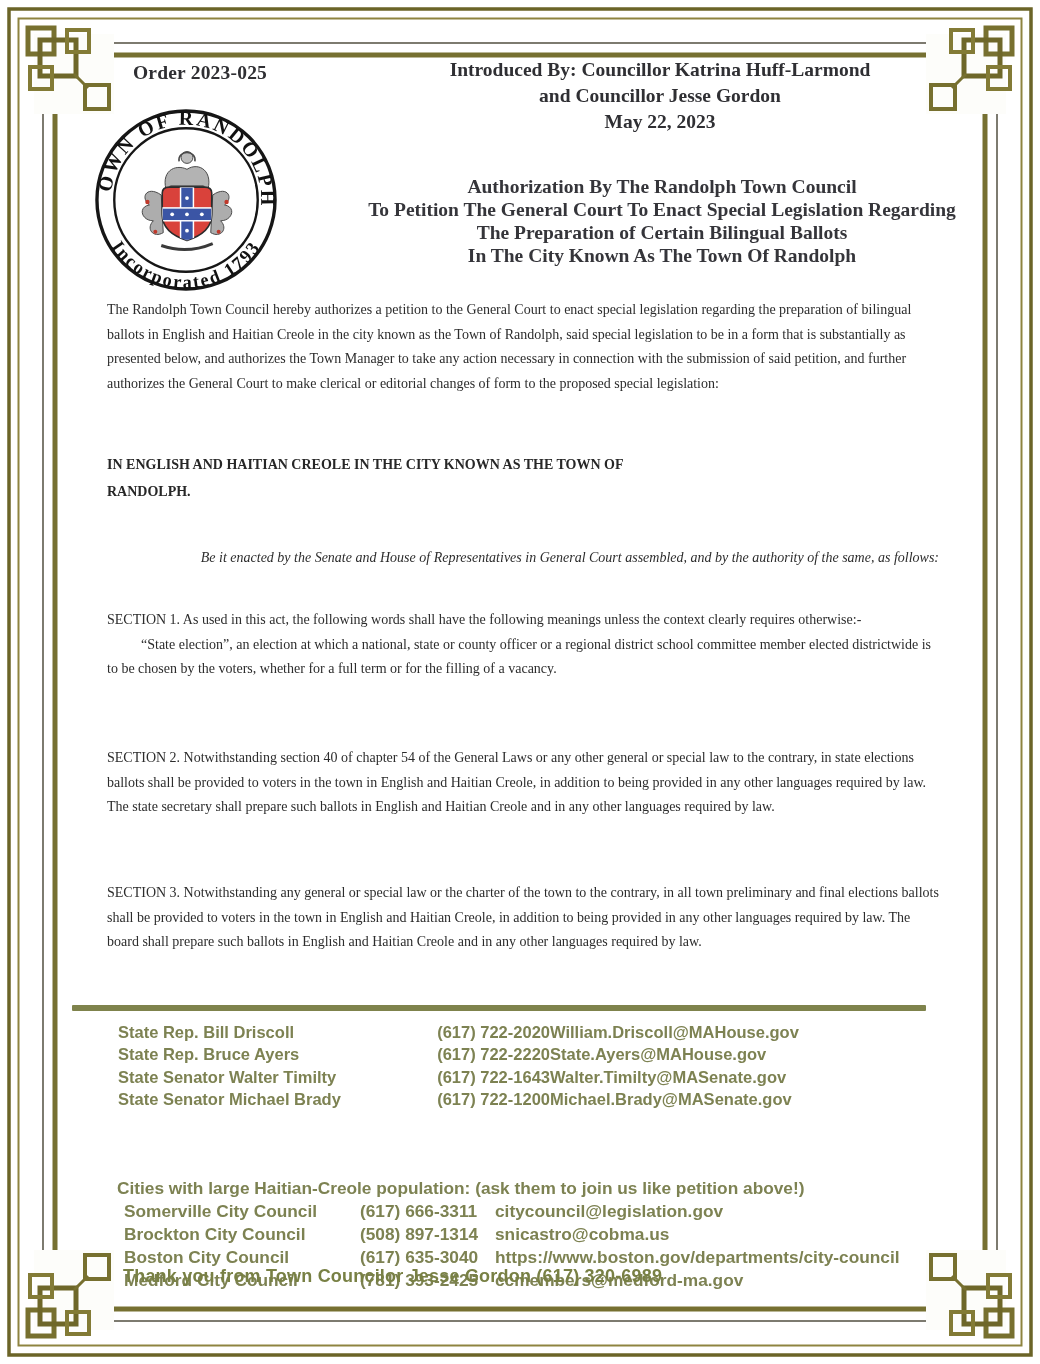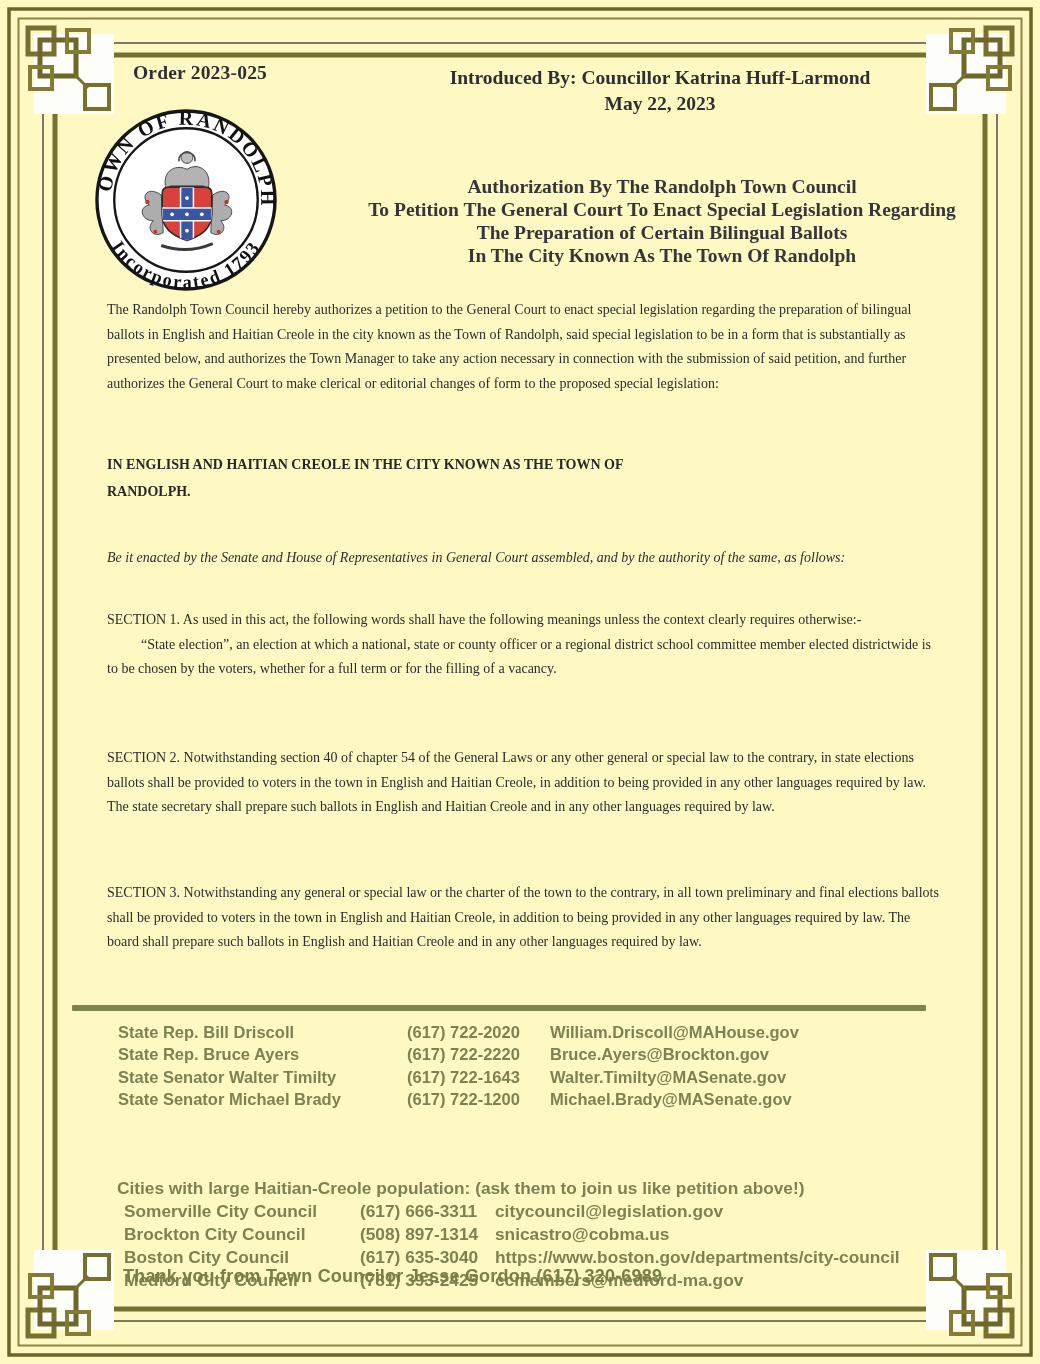--- a/index.html
+++ b/index.html
@@ -1,64 +1,64 @@
 <!DOCTYPE html>
 <html><head>
 <meta charset="utf-8">
 <style>
   html,body{margin:0;padding:0;background:#e9e9e6;}
   .page{
     position:relative;
     width:1040px;height:1364px;
-    background:#fef9c3;
+    background:#ffffff;
     overflow:hidden;
     font-family:"Liberation Serif", serif;
   }
   .border-svg{position:absolute;left:0;top:0;width:1040px;height:1364px;pointer-events:none;}
 
   .order-no{
     position:absolute;left:133px;top:62px;
     font-size:19.5px;font-weight:bold;color:#2f2f33;letter-spacing:.2px;
   }
   .intro{
     position:absolute;left:320px;top:57px;width:680px;
-    text-align:center;font-size:19.5px;font-weight:bold;line-height:26px;color:#2f2f33;margin-top:8px;
+    text-align:center;font-size:19.5px;font-weight:bold;line-height:26px;color:#2f2f33;
   }
   .seal-wrap{position:absolute;left:92px;top:106px;width:188px;height:188px;}
 
   .doc-title{
     position:absolute;left:282px;top:175px;width:760px;
     text-align:center;font-size:19.5px;font-weight:bold;line-height:23px;color:#35353a;
   }
   .doc-title .t-line{white-space:nowrap;}
 
   .para{
     position:absolute;left:107px;width:832px;
     font-size:14px;line-height:24.6px;color:#2c2c2c;
   }
   .p1{top:298px;}
   .act-heading{top:452px;font-weight:bold;line-height:26.9px;color:#272727;}
-  .enact{top:545px;font-style:italic;line-height:25.4px;}
+  .enact{top:545px;font-style:italic;line-height:25.4px;text-align:right;}
   .s1{top:608px;}
   .s1 .indent{text-indent:34px;}
   .s2{top:746px;}
   .s3{top:881px;}
 
   .divider{
     position:absolute;left:72px;top:1005px;width:854px;height:6px;
     background:#7f834c;border-radius:1px;
   }
 
   .contacts{
     position:absolute;left:118px;top:1021px;
     font-family:"Liberation Sans", sans-serif;
     font-size:16.5px;font-weight:bold;line-height:22.4px;color:#7d8252;
   }
   .contacts .c-name{display:inline-block;width:289px;}
-  .contacts .c-phone{display:inline-block;width:143px;}
+  .contacts .c-phone{display:inline-block;width:143px;text-align:right;}
 
   .cities{
     position:absolute;left:117px;top:1138px;
     font-family:"Liberation Sans", sans-serif;
     font-size:17.3px;font-weight:bold;line-height:23px;color:#7d8252;margin-top:39px;
   }
   .cities .row{margin-left:7px;}
   .cities .c-name{display:inline-block;width:236px;}
   .cities .c-phone{display:inline-block;width:135px;}
 
@@ -94,20 +94,21 @@
     <use href="#knot" transform="translate(24,24)"></use>
     <use href="#knot" transform="translate(1016,24) scale(-1,1)"></use>
     <use href="#knot" transform="translate(24,1340) scale(1,-1)"></use>
     <use href="#knot" transform="translate(1016,1340) scale(-1,-1)"></use>
   </svg>
 
   <div class="order-no">Order 2023-025</div>
 
   <div class="intro">
     <div>Introduced By: Councillor Katrina Huff-Larmond</div>
+    <div>and Councillor Jesse Gordon</div>
     <div>May 22, 2023</div>
   </div>
 
   <div class="seal-wrap">
     <svg viewBox="0 0 190 190" width="188" height="188" aria-hidden="true">
       <defs>
         <path id="sealTopArc" d="M 19,95 A 76 76 0 0 1 171,95" fill="none"></path>
         <path id="sealBottomArc" d="M 6,95 A 89 89 0 0 0 184,95" fill="none"></path>
         <clipPath id="shieldClip">
           <path d="M 71,88 Q 71,82 78,82 L 114,82 Q 121,82 121,88 L 121,110 Q 121,128 96,136 Q 71,128 71,110 Z"></path>
@@ -175,21 +176,21 @@
   <div class="para s2">SECTION 2.  Notwithstanding section 40 of chapter 54 of the General Laws or any other general or special law to the contrary, in state elections ballots shall be provided to voters in the town in English and Haitian Creole, in addition to being provided in any other languages required by law.  The state secretary shall prepare such ballots in English and Haitian Creole and in any other languages required by law.</div>
   <div class="para s3">SECTION 3.  Notwithstanding any general or special law or the charter of the town to the contrary, in all town preliminary and final elections ballots shall be provided to voters in the town in English and Haitian Creole, in addition to being provided in any other languages required by law.  The board shall prepare such ballots in English and Haitian Creole and in any other languages required by law.</div>
 
   <div class="divider"></div>
 
   <div class="contacts">
     <div>
       <span class="c-name">State Rep. Bill Driscoll</span><span class="c-phone">(617) 722-2020</span><span>William.Driscoll@MAHouse.gov</span>
     </div>
     <div>
-      <span class="c-name">State Rep. Bruce Ayers</span><span class="c-phone">(617) 722-2220</span><span>Bruce.Ayers@Brockton.gov</span>
+      <span class="c-name">State Rep. Bruce Ayers</span><span class="c-phone">(617) 722-2220</span><span>State.Ayers@MAHouse.gov</span>
     </div>
     <div>
       <span class="c-name">State Senator Walter Timilty</span><span class="c-phone">(617) 722-1643</span><span>Walter.Timilty@MASenate.gov</span>
     </div>
     <div>
       <span class="c-name">State Senator Michael Brady</span><span class="c-phone">(617) 722-1200</span><span>Michael.Brady@MASenate.gov</span>
     </div>
   </div>
 
   <div class="cities">

